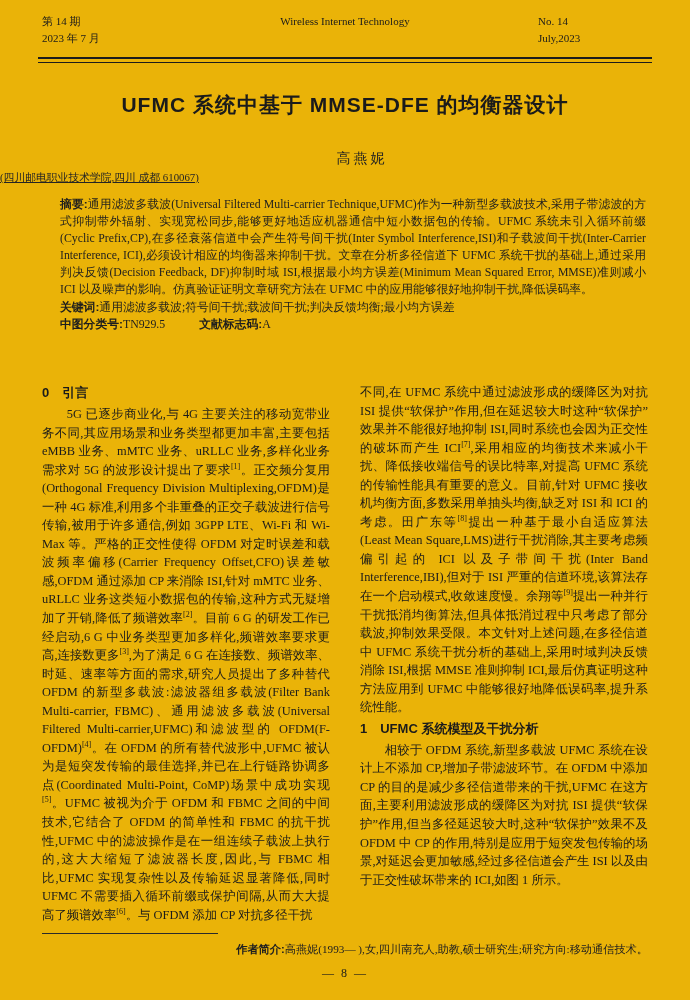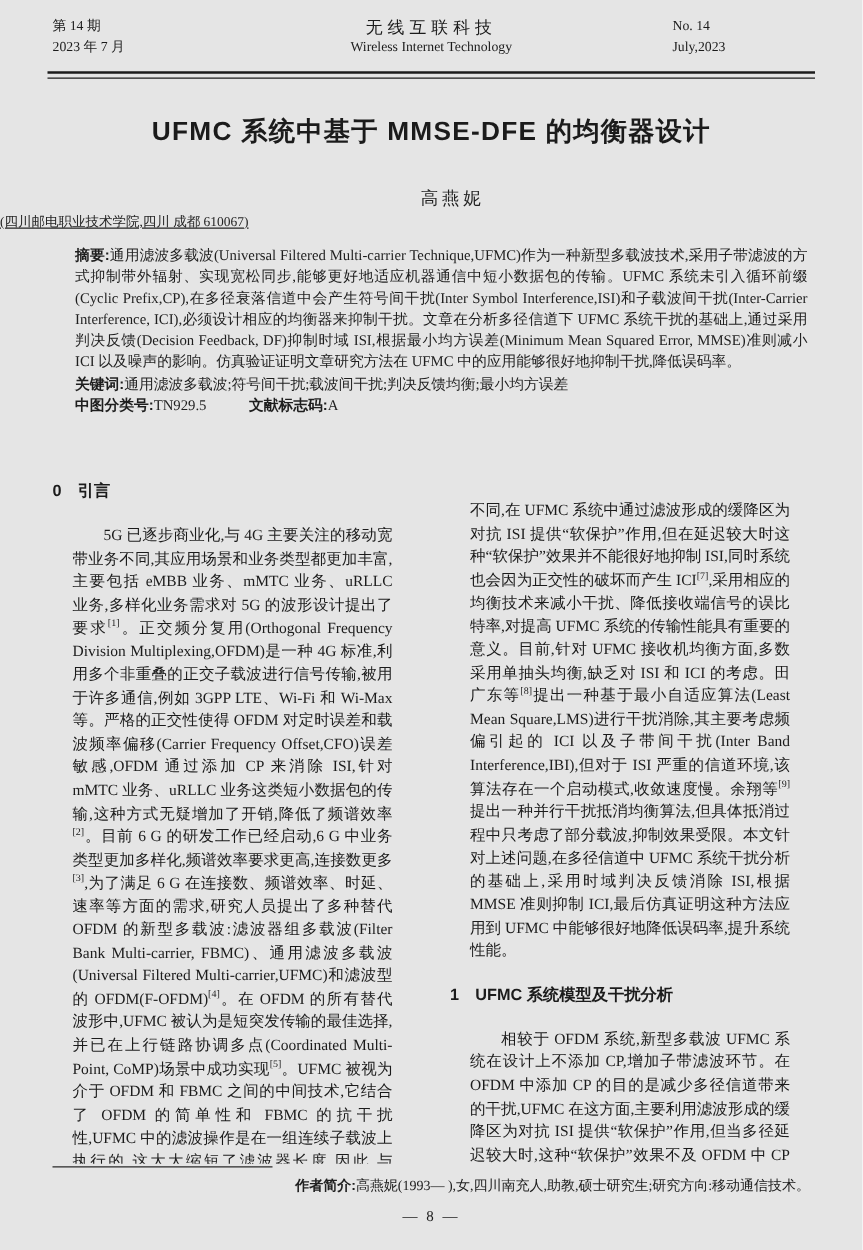--- a/index.html
+++ b/index.html
@@ -1,20 +1,20 @@
 <!DOCTYPE html>
 <html lang="zh"><head>
 <meta charset="utf-8">
 <style>
   html,body{margin:0;padding:0;background:#ffffff;}
   .page{
     position:relative;
     width:690px;height:1000px;
     margin:0 auto;
-    background:#e5e5e5;
+    background:#eab308;
     color:#1b1b1b;
     font-family:"Liberation Serif","DejaVu Serif",serif;
     overflow:hidden;
   }
   
   .masthead{
     position:absolute;top:13px;left:42px;right:42px;
     display:flex;justify-content:space-between;align-items:flex-start;
     font-size:11px;line-height:17px;
   }
@@ -54,21 +54,21 @@
   }
   .clc-line .spaced{margin-left:34px;}
   .clc-line{margin-top:0.5px;}
   
   .columns{
     position:absolute;top:383px;left:42px;right:42px;height:548px;
     display:flex;gap:30px;overflow:hidden;
     font-size:12.4px;line-height:18.55px;text-align:justify;
   }
   .col{width:294px;overflow:hidden;}
-  .col p{margin:16px;text-indent:2em;}
+  .col p{margin:0;text-indent:2em;}
   .col p.cont{text-indent:0;}
   .col h2{
     margin:0 0 2px 0;
     font-family:"Liberation Sans","DejaVu Sans",sans-serif;
     font-size:13px;font-weight:bold;text-align:left;text-indent:0;
     line-height:20px;
   }
   .col h2.mid{margin-top:2px;}
   sup{font-size:8px;line-height:0;vertical-align:super;}
   
@@ -89,21 +89,20 @@
 <body>
 
 <div class="page">
 
   <header class="masthead">
     <div class="mast-left">
       <div>第 14 期</div>
       <div>2023 年 7 月</div>
     </div>
     <div class="mast-center">
-      <div class="journal-cn">无线互联科技</div>
       <div class="journal-en">Wireless Internet Technology</div>
     </div>
     <div class="mast-right">
       <div>No. 14</div>
       <div>July,2023</div>
     </div>
   </header>
 
   <div class="double-rule"></div>
 

